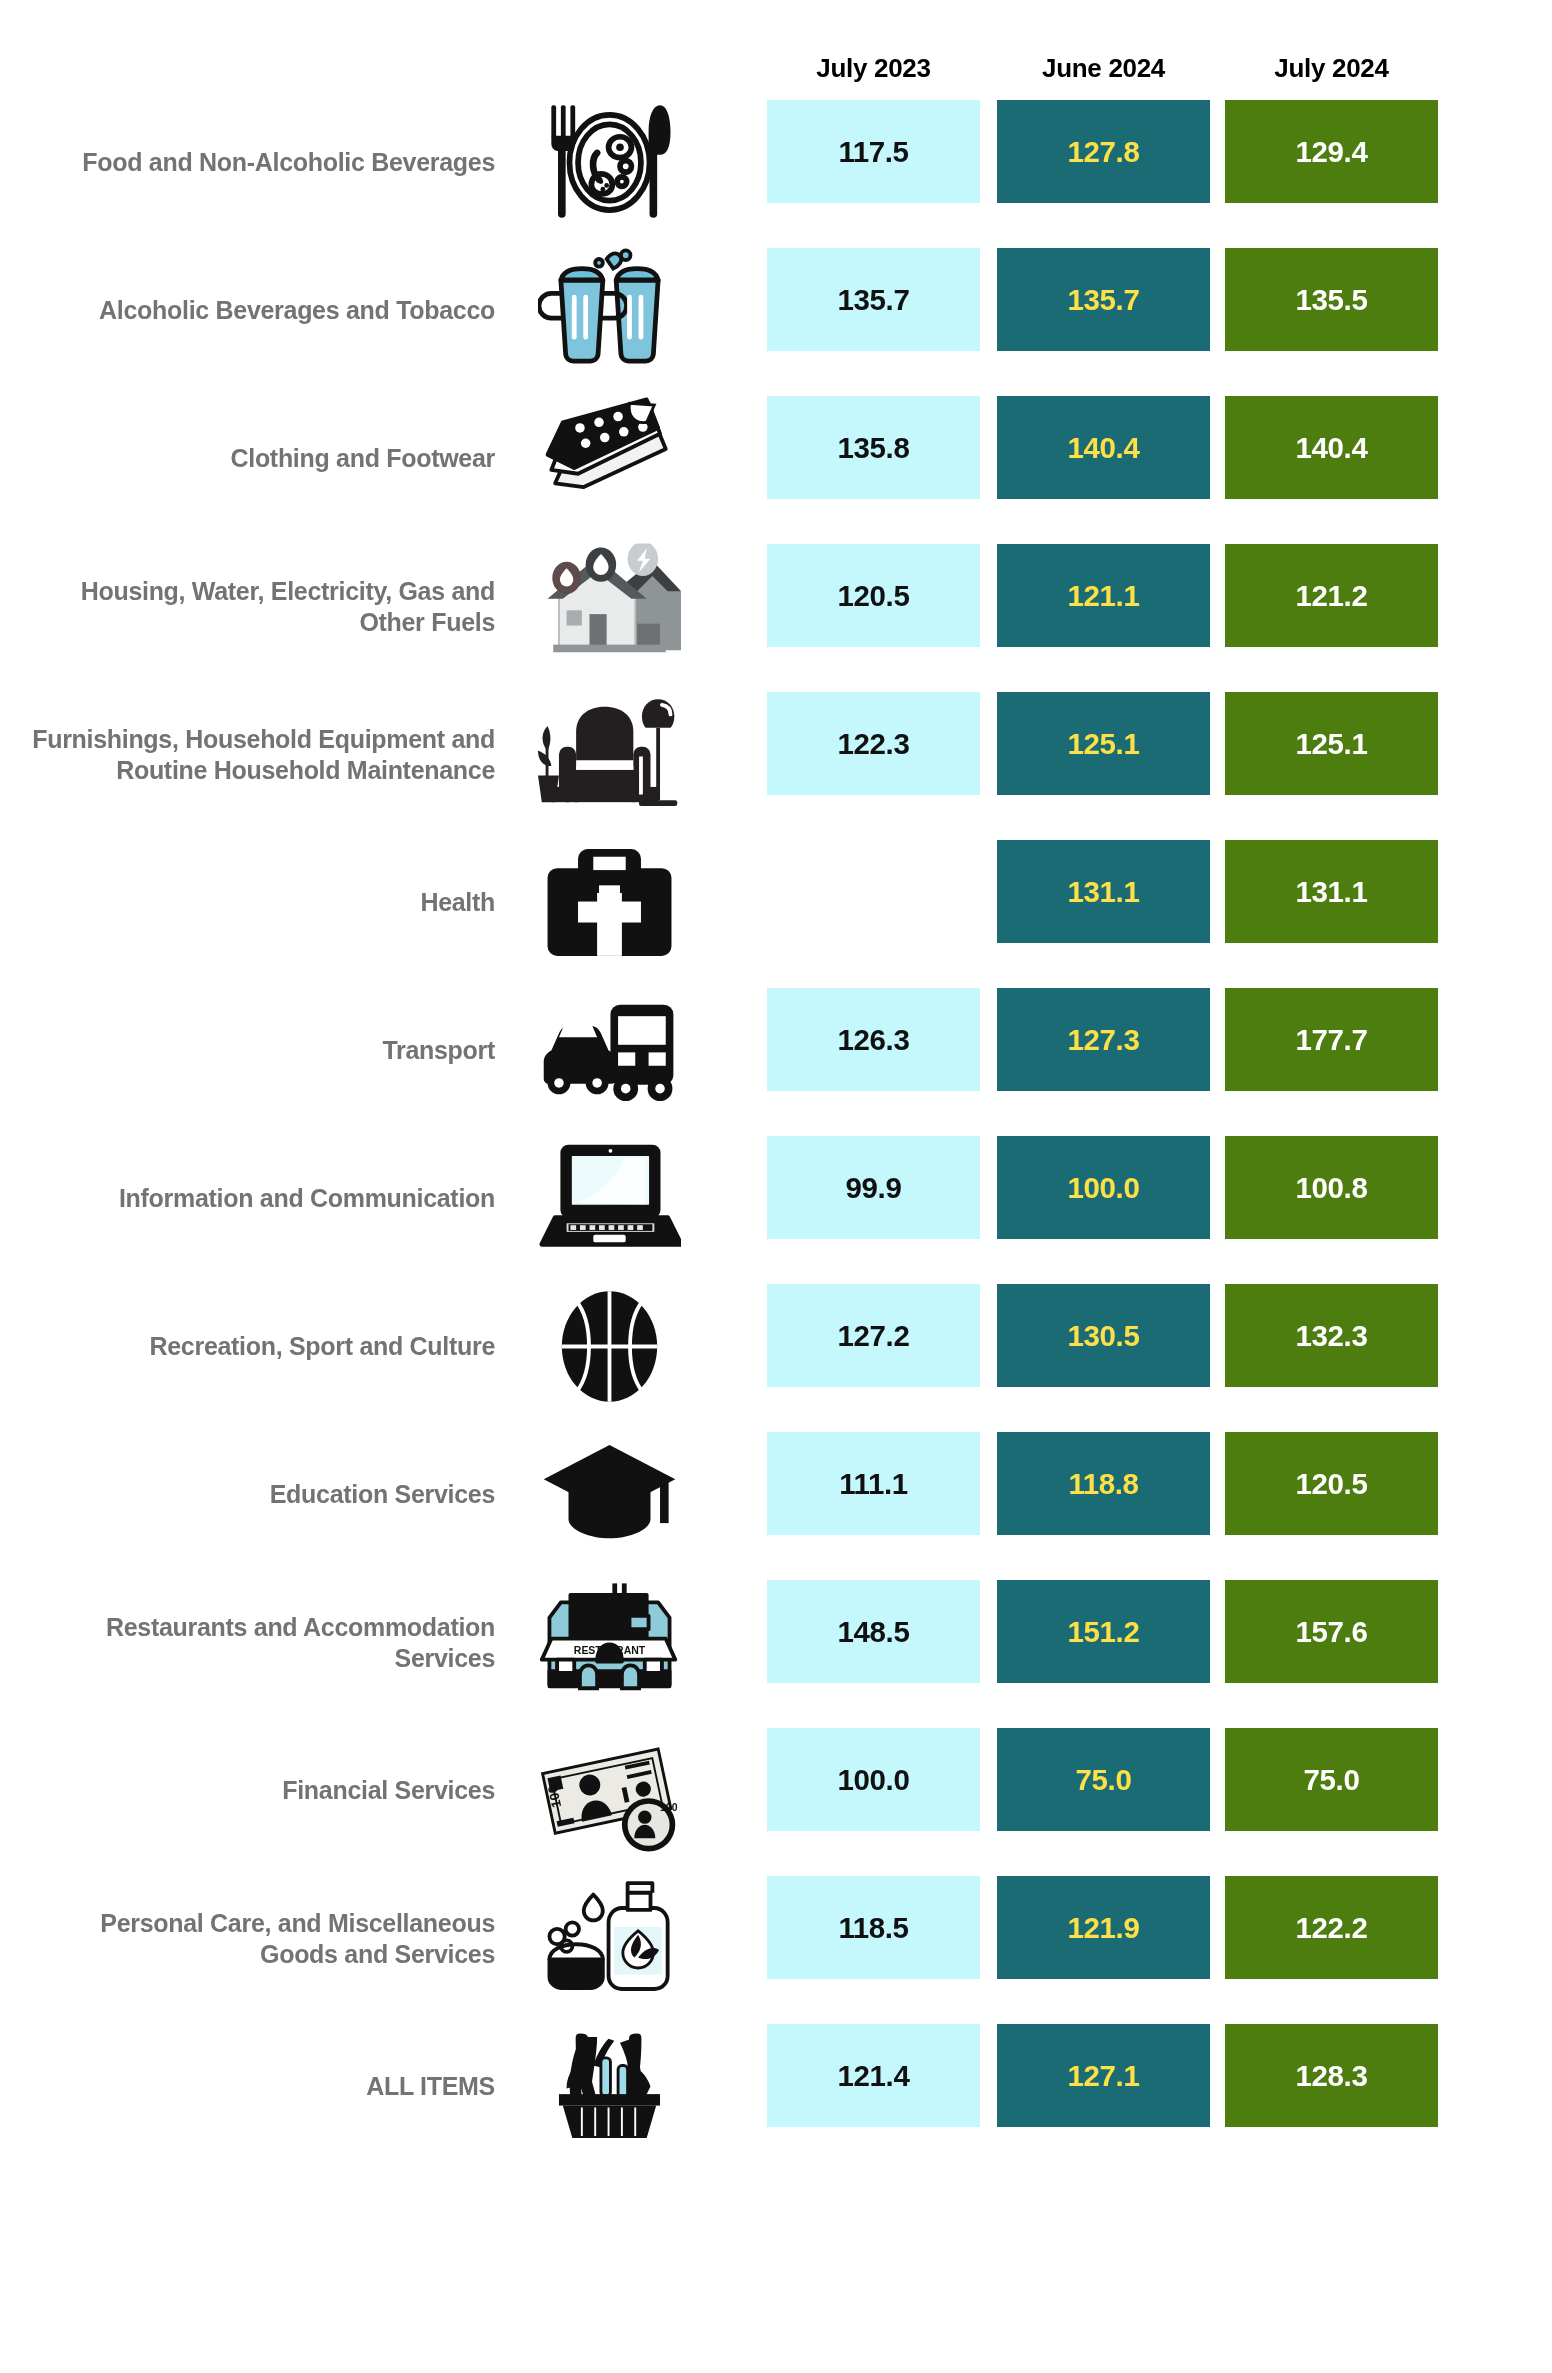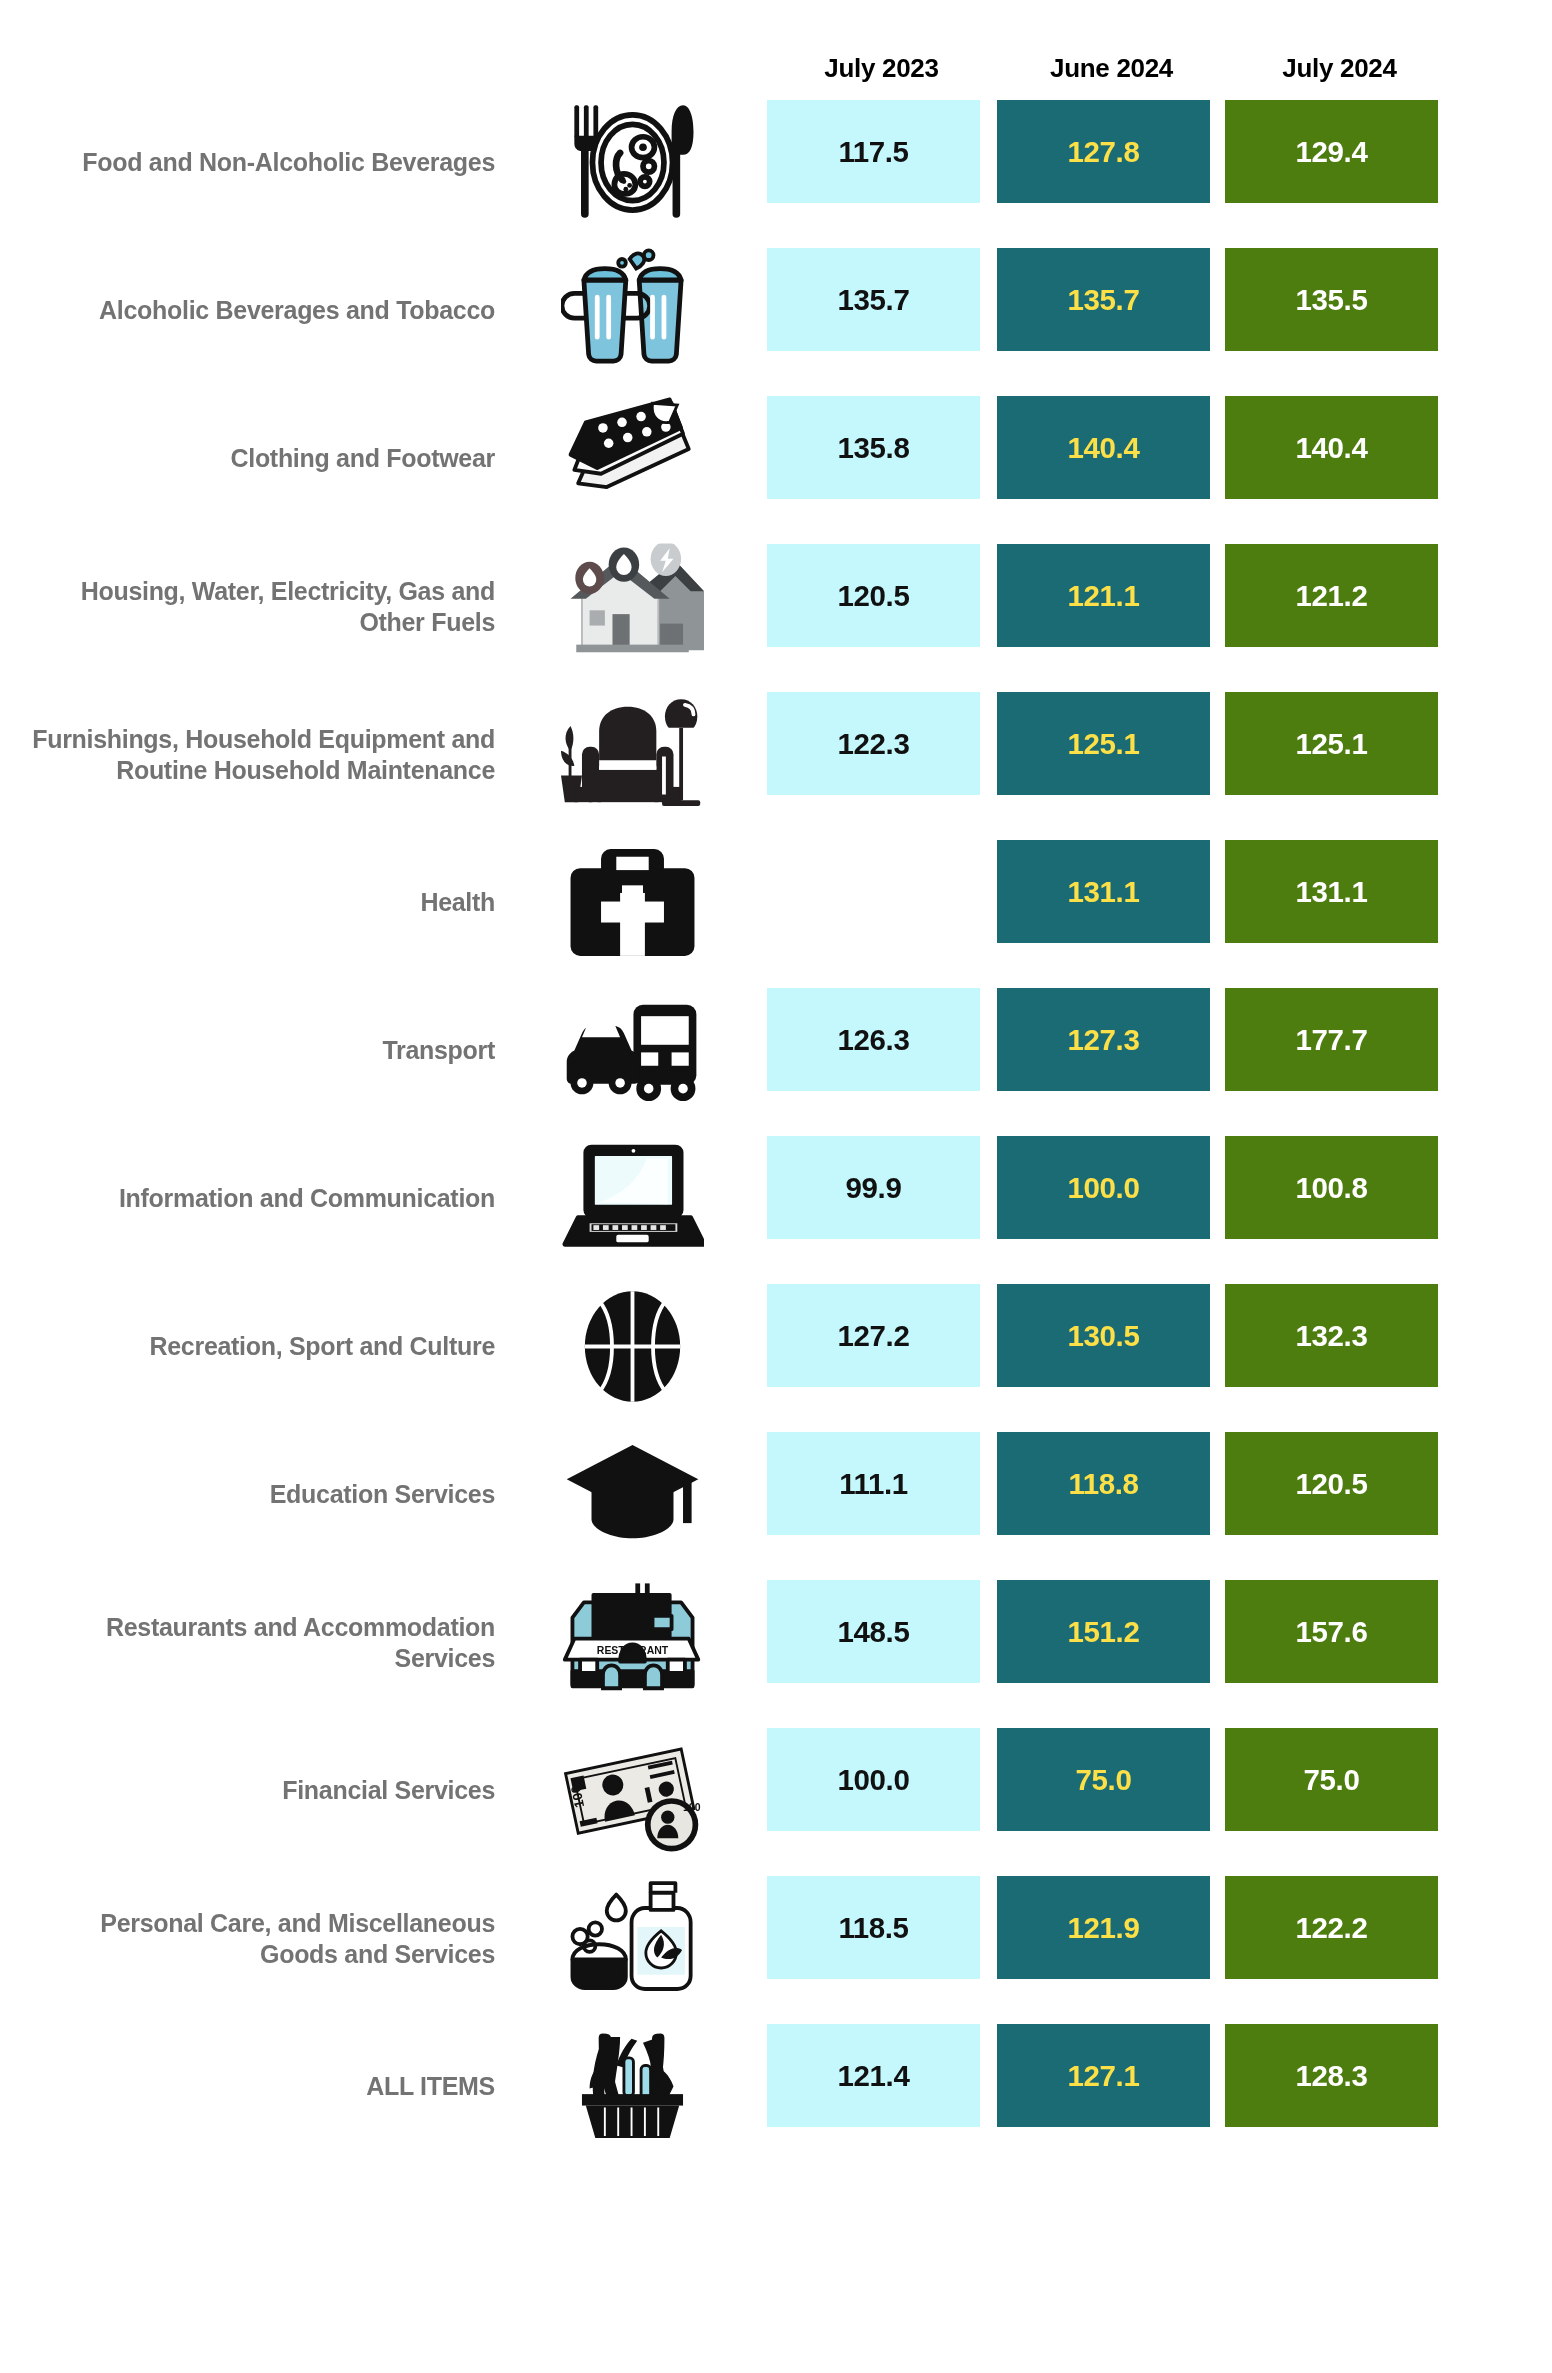--- a/index.html
+++ b/index.html
@@ -16,21 +16,21 @@
   #sheet {
     position: relative;
     width: 1552px;
     height: 2374px;
     background: #ffffff;
   }
 
   
   .header-row {
     position: absolute;
-    left: 8px;
+    left: 0;
     top: 49px;
     width: 1388px;
     height: 38px;
   }
   .hdr {
     position: absolute;
     top: 0;
     height: 38px;
     line-height: 38px;
     text-align: center;
@@ -63,28 +63,28 @@
     width: 476px;
     text-align: right;
     font-size: 25px;
     font-weight: bold;
     line-height: 1.26;
     color: #737373;
     letter-spacing: -0.3px;
   }
   .icon-cell {
     position: absolute;
-    left: 514px;
+    left: 538px;
     top: 50%;
     transform: translateY(-50%);
     width: 190px;
     height: 143px;
     display: flex;
     align-items: center;
-    justify-content: flex-end;
+    justify-content: flex-start;
   }
   .icon-cell svg { display: block; }
 
   .cell {
     position: absolute;
     top: 0;
     height: 103px;
     display: flex;
     align-items: center;
     justify-content: center;

